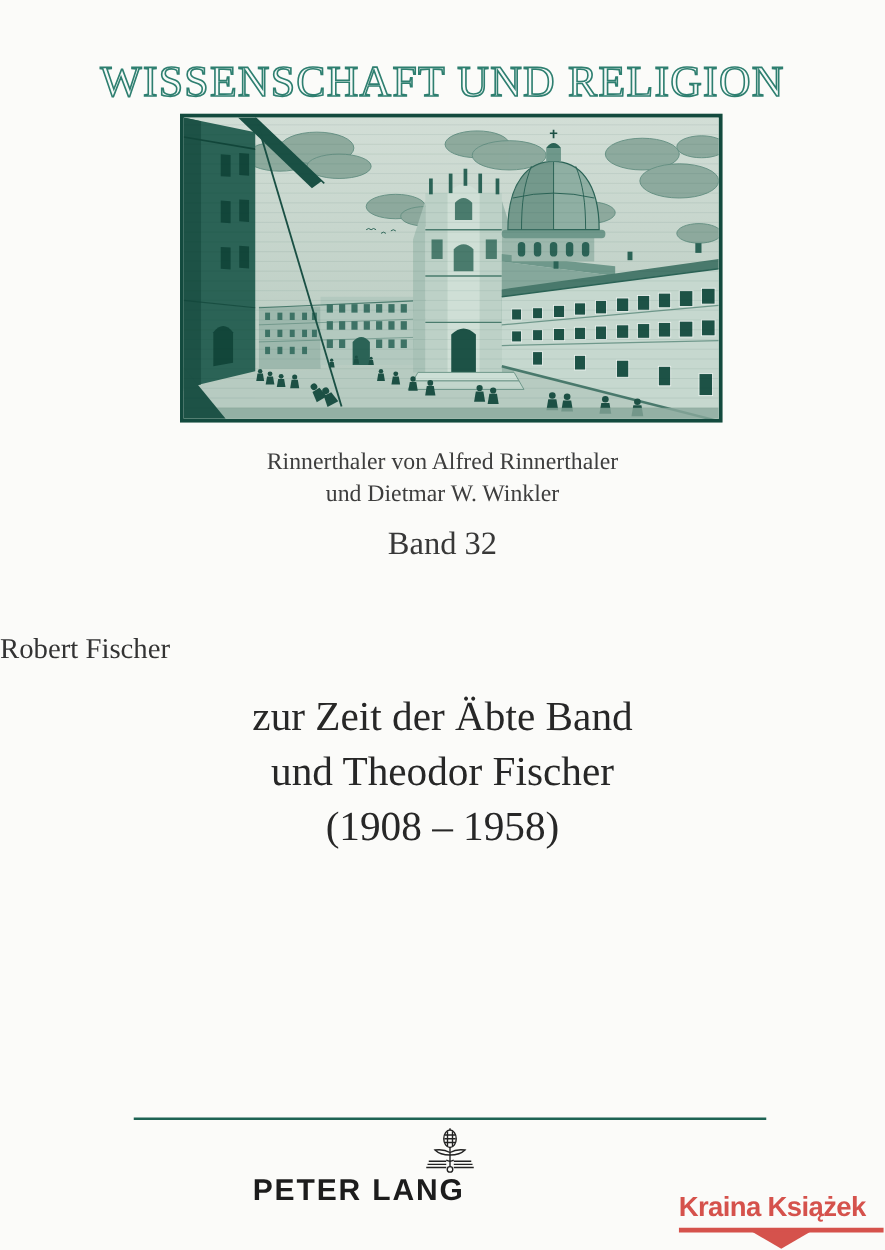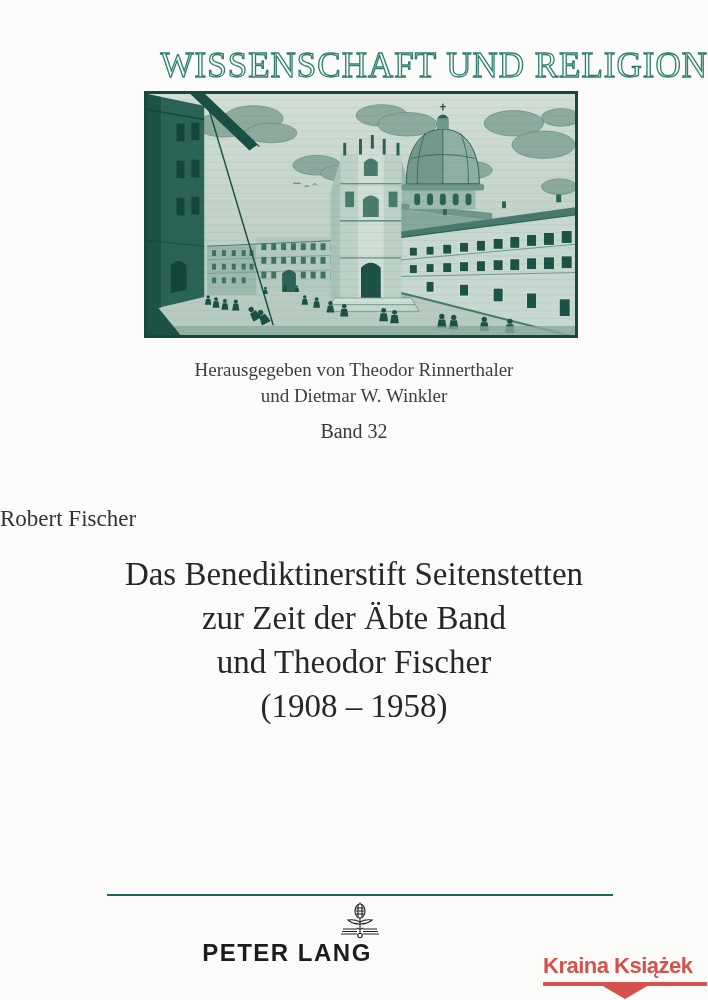--- a/index.html
+++ b/index.html
@@ -4,38 +4,38 @@
 <style>
   html,body{margin:0;padding:0;}
   body{
     width:708px;height:1000px;position:relative;overflow:hidden;
     background:#fbfbf9;
     font-family:"Liberation Serif","DejaVu Serif",serif;
   }
   .abs{position:absolute;}
   
   .series-title{
-    top:46px;left:0;width:708px;text-align:right;
+    top:46px;left:0;width:708px;text-align:center;
     font-size:35px;letter-spacing:1px;font-weight:normal;
     color:#f6faf8;
     -webkit-text-stroke:1.3px #2e7f70;
     white-space:nowrap;
   }
   .engraving{
     top:91px;left:144px;width:434px;height:247px;
     border:3px solid #134a3e;box-sizing:border-box;background:#c7d6cd;
   }
   .engraving svg{display:block;width:100%;height:100%;}
   .editors{
     top:357px;left:0;width:708px;text-align:center;
     font-size:19px;line-height:26px;color:#3e3e3e;
   }
   .volume{
     top:420px;left:0;width:708px;text-align:center;
-    font-size:20px;color:#383838;
+    font-size:26px;color:#383838;
   }
   .author{
     top:506px;left:0;width:708px;text-align:left;
     font-size:23px;color:#333333;
   }
   .book-title{
     top:552px;left:0;width:708px;text-align:center;
     font-size:33px;line-height:44px;color:#272727;
   }
   .rule{
@@ -283,30 +283,29 @@
     <rect x="0" y="238" width="434" height="9" fill="#89a99c" opacity="0.8"></rect>
     <polygon points="0,205 34,247 0,247" fill="#1d5246"></polygon>
 
     <g stroke="#14493d" stroke-width="0.5" opacity="0.12">
       <path d="M0,6 H434 M0,14 H434 M0,22 H434 M0,30 H434 M0,38 H434 M0,46 H434 M0,54 H434 M0,62 H434 M0,70 H434 M0,78 H434 M0,86 H434 M0,94 H434 M0,102 H434 M0,110 H434 M0,118 H434 M0,126 H434 M0,134 H434 M0,142 H434 M0,150 H434 M0,158 H434 M0,166 H434 M0,174 H434 M0,182 H434 M0,190 H434 M0,198 H434 M0,206 H434 M0,214 H434 M0,222 H434 M0,230 H434 M0,238 H434"></path>
     </g>
   </svg>
 </div>
 
 <div class="abs editors">
-  <div>Herausgegeben von Theodor Rinnerthaler</div>
+  <div>Rinnerthaler von Alfred Rinnerthaler</div>
   <div>und Dietmar W. Winkler</div>
 </div>
 
 <div class="abs volume">Band 32</div>
 
 <div class="abs author">Robert Fischer</div>
 
 <div class="abs book-title">
-  <div>Das Benediktinerstift Seitenstetten</div>
   <div>zur Zeit der Äbte Band</div>
   <div>und Theodor Fischer</div>
   <div>(1908 – 1958)</div>
 </div>
 
 <div class="abs rule"></div>
 
 <div class="abs emblem">
   <svg viewBox="0 0 46 37">
     <g stroke="#222" stroke-width="1.1" fill="none">

